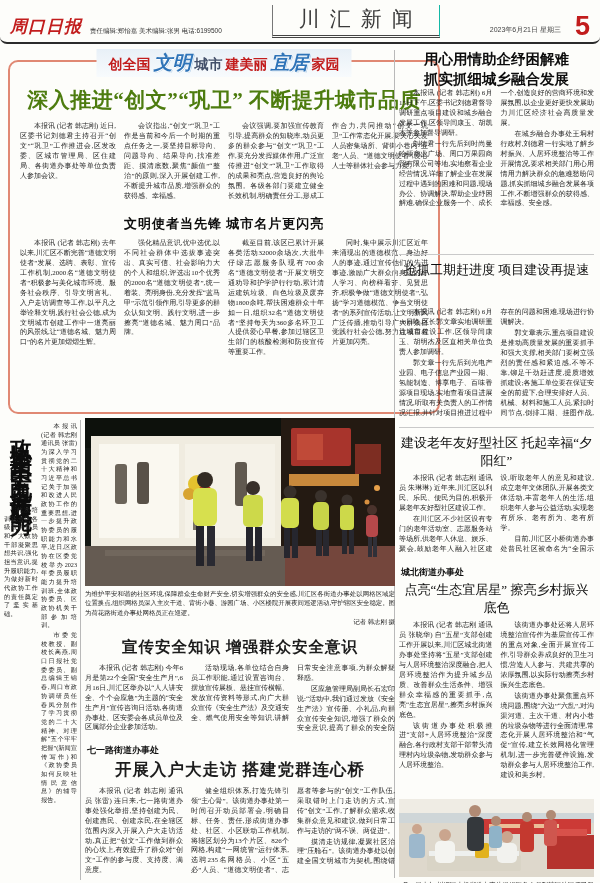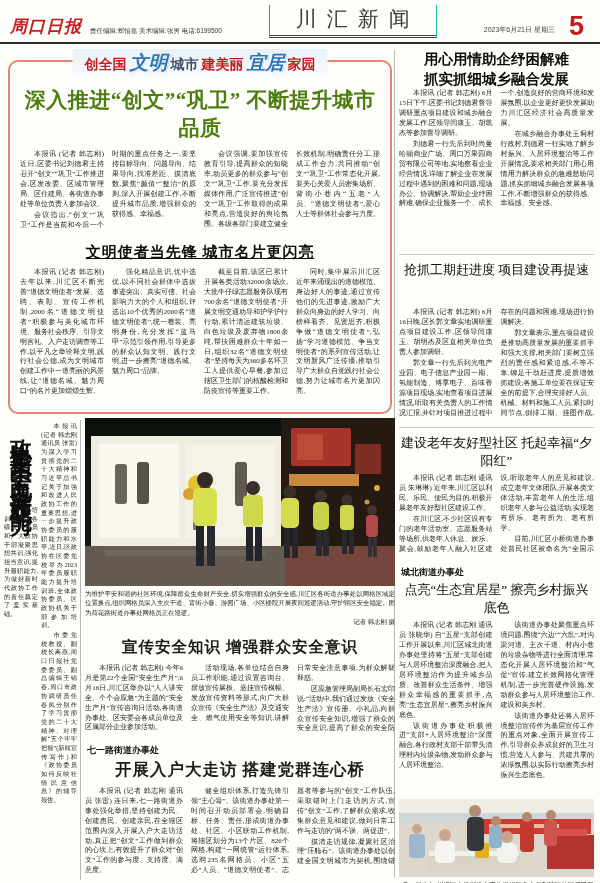--- a/index.html
+++ b/index.html
@@ -6,49 +6,49 @@
   html,body { background:#e9e9e9; }
   .page {
     position:relative; width:600px; height:883px; margin:0 auto;
     background:#fdfdfa; overflow:hidden;
     font-family:"Liberation Serif", serif; color:#1c1c1c;
   }
   
   .hdr {
     position:absolute; left:0; top:0; width:600px; height:44px;
     border-bottom:2px solid #2b2b2b;
-    display:flex; align-items:flex-end; padding:0 16px 4px 10px;
+    display:flex; align-items:flex-end; padding:0 10px 4px 10px;border-radius:7px;
   }
   .logo { color:#c21d1d; font-weight:bold; font-size:17px; font-style:italic; letter-spacing:1px; white-space:nowrap; }
   .editor-line { font-family:"Liberation Sans",sans-serif; font-size:6.5px; color:#333; margin:0 0 2px 8px; white-space:nowrap; }
   .hdr-center { flex:1; text-align:center; }
   .section-title {
     display:inline-block; font-size:21px; letter-spacing:10px; color:#3b3b3b;
     border-left:1px solid #777; border-right:1px solid #14b8a6; padding:0 16px 2px 26px;
     border-bottom:3px double #444;
   }
   .hdr-right { display:flex; align-items:flex-end; white-space:nowrap; }
   .date-line { font-family:"Liberation Sans",sans-serif; font-size:7px; color:#444; margin:0 14px 3px 0; }
   .page-num { color:#c21d1d; font-weight:bold; font-size:27px; line-height:0.9; font-family:"Liberation Sans",sans-serif; }
 
   
   .main-box {
-    position:absolute; left:8px; top:60px; width:384px; height:354px;
+    position:absolute; left:8px; top:60px; width:432px; height:354px;
     border:2px solid #e08873; border-radius:10px; padding:16px 10px 14px 10px;
   }
   .banner {
     position:absolute; top:-13px; left:50%; transform:translateX(-50%);
     background:linear-gradient(180deg,#e8f0f7,#f8fbfd);
     padding:1px 12px; white-space:nowrap; display:flex; align-items:baseline; gap:3px;
   }
   .b-red  { color:#c21d1d; font-weight:bold; font-size:14px; }
   .b-blue { color:#2f74b8; font-weight:bold; font-size:19px; font-style:italic; text-shadow:0.5px 0.5px 0 #fff, 1px 1px 0 #9cc0e0; }
   .b-dark { color:#44506a; font-weight:bold; font-size:14px; }
   .main-headline { text-align:center; font-size:21px; font-weight:bold; letter-spacing:0.5px; margin:8px 0 8px 0; color:#4d7c0f; }
-  .sub-headline  { text-align:center; font-size:15px; font-weight:bold; letter-spacing:1px; margin:7px 0 6px 0; color:#0d0d0d;text-decoration:underline; }
+  .sub-headline  { text-align:center; font-size:13px; font-weight:bold; letter-spacing:1px; margin:7px 0 6px 0; color:#0d0d0d; }
   .cols4 { column-count:4; column-gap:8px; overflow:hidden; }
   .cols3 { column-count:3; column-gap:8px; overflow:hidden; }
   .cols2 { column-count:2; column-gap:8px; overflow:hidden; }
   .h-main1 { height:86px; }
   .h-main2 { height:158px; }
   .bp { font-size:7px; line-height:1.42; text-align:justify; text-indent:2em; color:#242424; margin-bottom:1px; }
 
   
   .vdiv { position:absolute; left:394px; top:50px; height:828px; width:1px; background:#b9b9b9; }
   .right-col { position:absolute; left:399px; top:50px; width:195px; }
@@ -159,22 +159,22 @@
       <p class="bp">本报讯 (记者 韩志刚 通讯员 朱琳琳) 近年来,川汇区以利民、乐民、便民为目的,积极开展老年友好型社区建设工作。</p>
       <p class="bp">在川汇区,不少社区设有专门的老年活动室、志愿服务站等场所,供老年人休息、娱乐、聚会,鼓励老年人融入社区建设,听取老年人的意见和建议,成立老年文体团队,开展各类文体活动,丰富老年人的生活,组织老年人参与公益活动,实现老有所乐、老有所为、老有所学。</p>
       <p class="bp">目前,川汇区小桥街道办事处普民社区被命名为“全国示范性老年友好型社区”,荷花路街道办事处菊王营社区、陈州路街道办事处六一社区被命名为“河南省老年友好型社区”,荷花路街道办事处协和社区被命名为“周口市老年友好型社区”。</p>
     </div>
 
     <div class="kicker">城北街道办事处</div>
     <h3 class="r-headline">点亮“生态宜居星”  擦亮乡村振兴底色</h3>
     <div class="cols2 rbody4">
       <p class="bp">本报讯 (记者 韩志刚 通讯员 张晓华) 自“五星”支部创建工作开展以来,川汇区城北街道办事处坚持将“五星”支部创建与人居环境整治深度融合,把人居环境整治作为提升城乡品质、改善群众生活条件、增强群众幸福感的重要抓手,点亮“生态宜居星”,擦亮乡村振兴底色。</p>
       <p class="bp">该街道办事处积极推进“支部+人居环境整治”深度融合,各行政村支部干部带头清理村内垃圾杂物,发动群众参与人居环境整治。</p>
+      <p class="bp">该街道办事处还将人居环境整治宣传作为基层宣传工作的重点对象,全面开展宣传工作,引导群众养成良好的卫生习惯,营造人人参与、共建共享的浓厚氛围,以实际行动擦亮乡村振兴生态底色。</p>
       <p class="bp">该街道办事处聚焦重点环境问题,围绕“六边”“六乱”,对沟渠河道、主次干道、村内小巷的垃圾杂物等进行全面清理,常态化开展人居环境整治和“气促”宣传,建立长效网格化管理机制,进一步完善硬件设施,发动群众参与人居环境整治工作,建设和美乡村。</p>
-      <p class="bp">该街道办事处还将人居环境整治宣传作为基层宣传工作的重点对象,全面开展宣传工作,引导群众养成良好的卫生习惯,营造人人参与、共建共享的浓厚氛围,以实际行动擦亮乡村振兴生态底色。</p>
     </div>
 
     <svg width="195" height="78" viewBox="0 0 195 78">
       <rect width="195" height="78" fill="#ded8cc"></rect>
       <rect width="195" height="18" fill="#efece4"></rect>
       <rect x="0" y="14" width="195" height="10" fill="#cfd6d8"></rect>
       <rect x="84" y="20" width="108" height="15" fill="#cc3a36"></rect>
       <rect x="90" y="25" width="70" height="4" fill="#f3e0b0" opacity="0.8"></rect>
       <rect x="148" y="36" width="47" height="34" fill="#b5332e"></rect>
       <rect x="152" y="30" width="36" height="7" fill="#d8514a"></rect>

